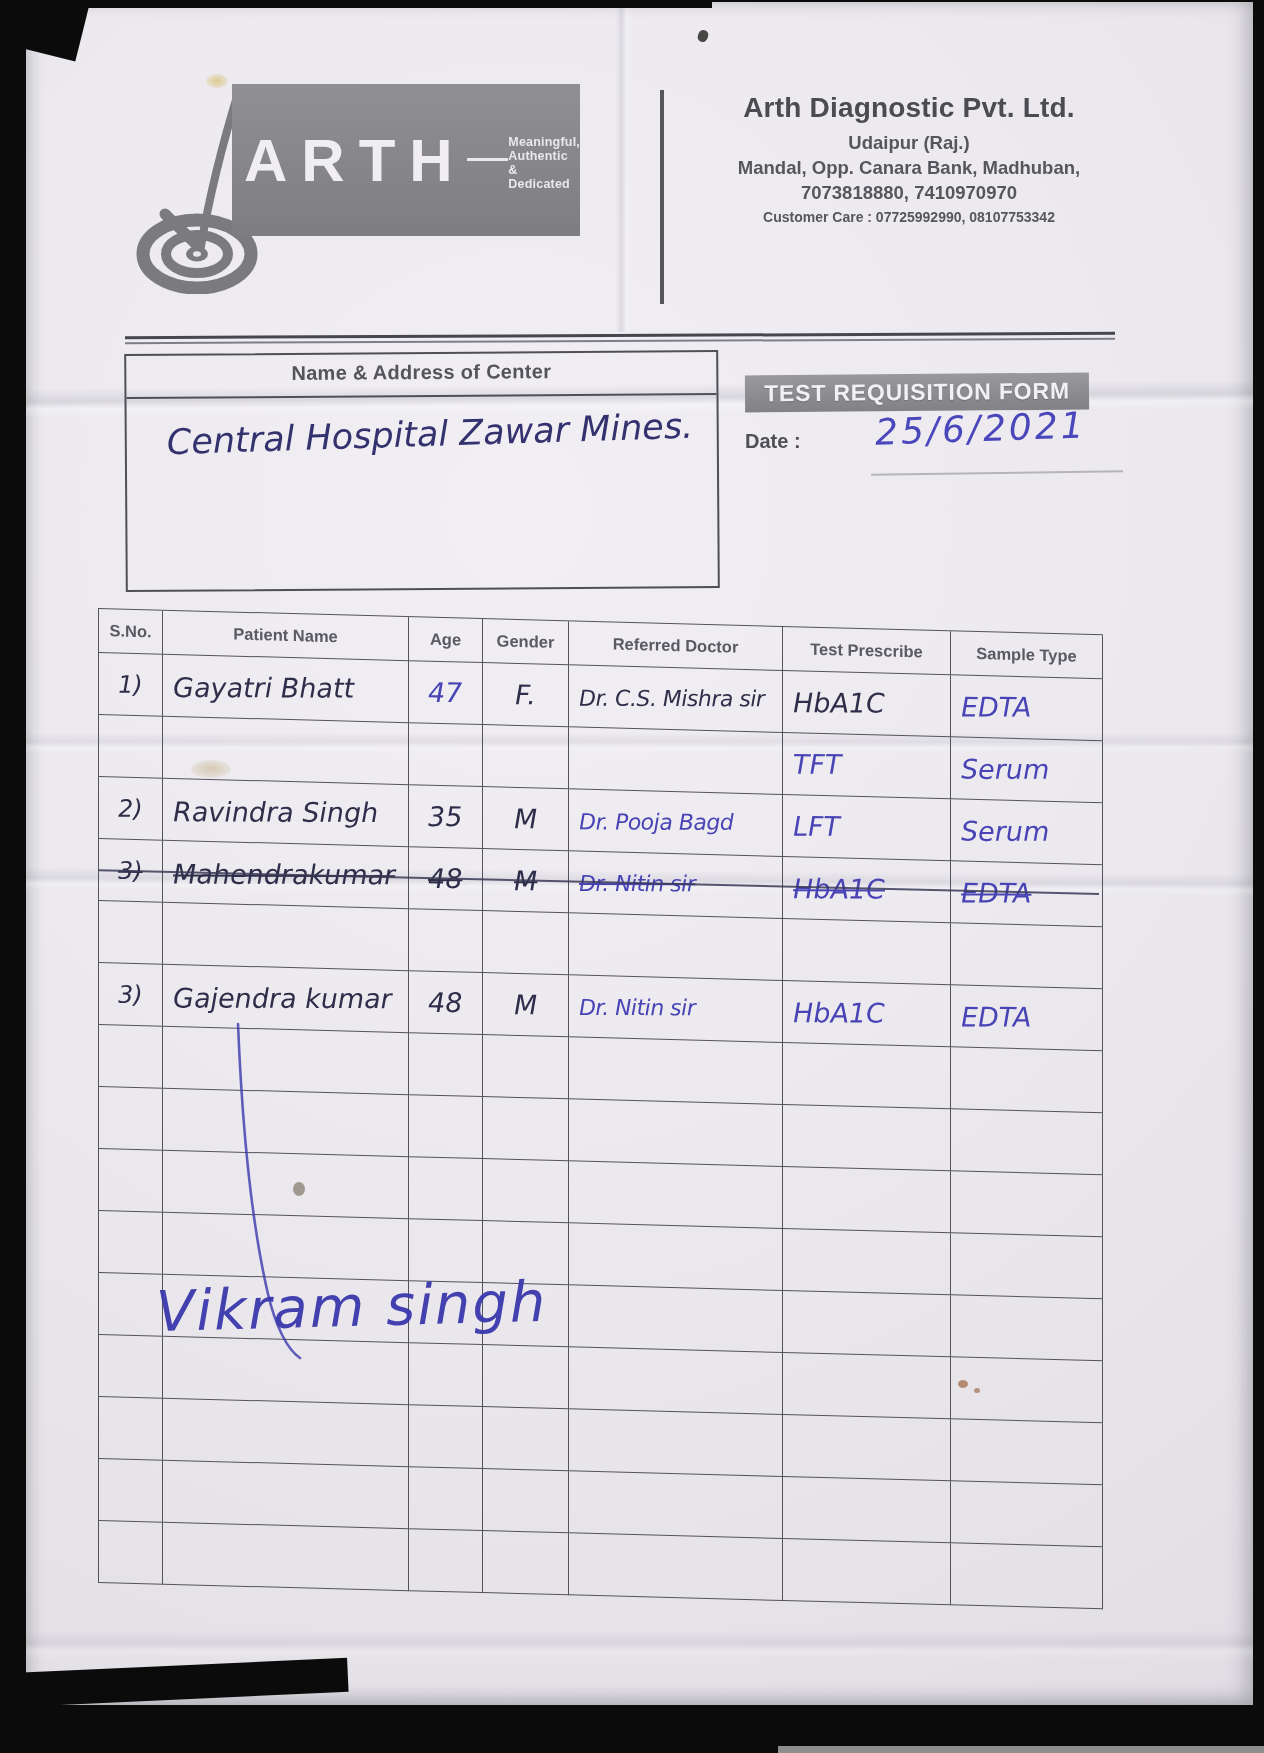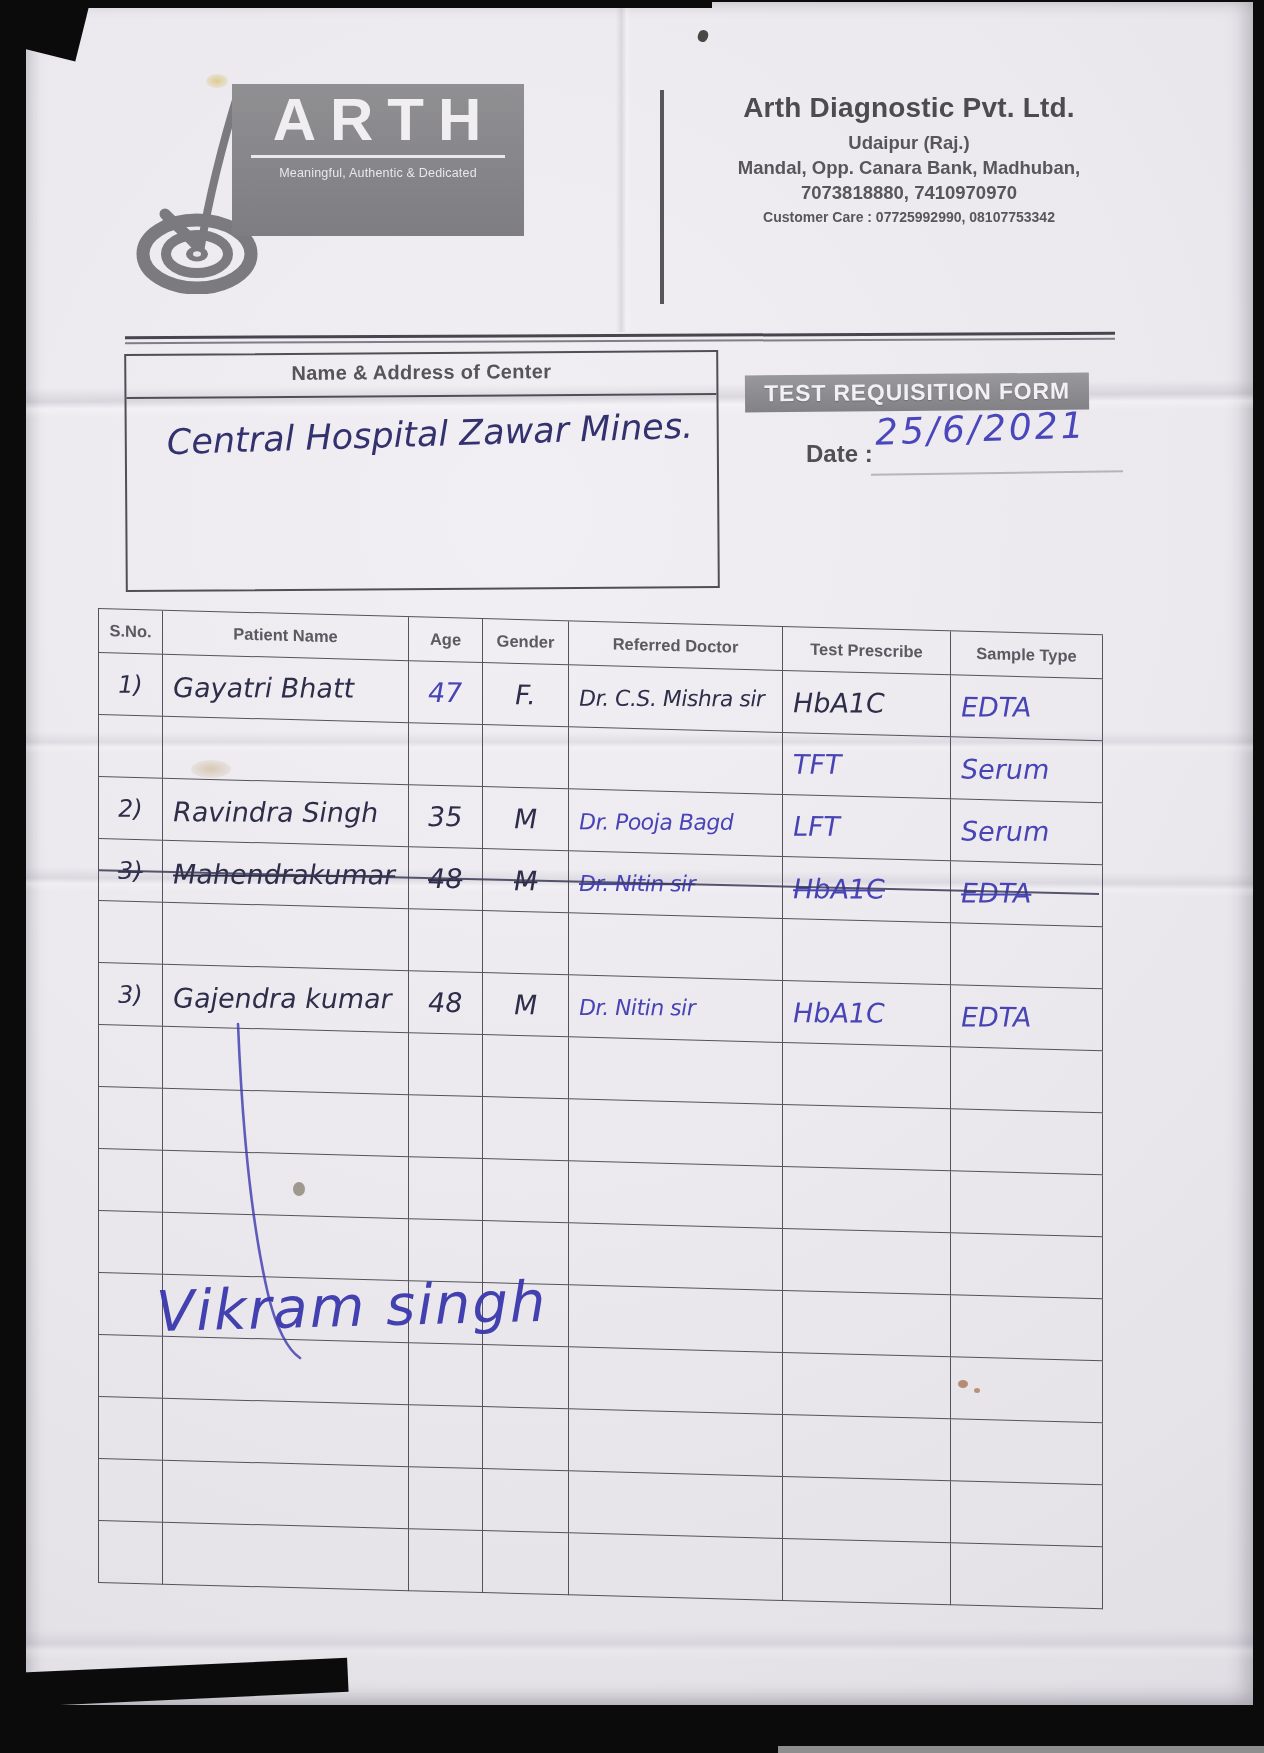--- a/index.html
+++ b/index.html
@@ -13,48 +13,48 @@
   
   .crease-h{position:absolute;left:0;right:0;
             background:linear-gradient(180deg, rgba(120,115,130,0) 0%, rgba(110,105,125,.16) 45%,
                        rgba(255,255,255,.28) 70%, rgba(120,115,130,0) 100%);}
   .crease-v{position:absolute;
             background:linear-gradient(90deg, rgba(120,115,130,0), rgba(110,105,125,.15),
                        rgba(255,255,255,.22), rgba(120,115,130,0));}
   .stain{position:absolute;border-radius:50%;}
   
   .logo-mark{position:absolute;left:109px;top:84px;width:132px;height:208px;}
-  .logo-box{position:absolute;left:206px;top:82px;width:292px;height:152px;
+  .logo-box{position:absolute;left:206px;top:82px;width:348px;height:152px;
             background:linear-gradient(180deg,#909093,#7e7d81);
-            display:flex;flex-direction:column;align-items:center;padding-top:2px;box-sizing:border-box;}
+            display:flex;flex-direction:row;align-items:center;padding-top:2px;box-sizing:border-box;}
   .logo-arth{font-weight:bold;font-size:60px;line-height:68px;color:#f0eef1;letter-spacing:14px;margin-left:12px;}
   .logo-underline{width:254px;height:3px;background:#eae8eb;margin:1px 0 4px;}
   .logo-diag{font-weight:bold;font-size:33px;line-height:36px;color:#eeecf0;letter-spacing:2px;}
-  .logo-tagline{font-weight:normal;font-size:12.5px;color:#e9e7eb;margin-top:4px;letter-spacing:.2px;}
+  .logo-tagline{font-weight:bold;font-size:12.5px;color:#e9e7eb;margin-top:4px;letter-spacing:.2px;}
   .v-divider{position:absolute;left:634px;top:88px;width:4px;height:214px;background:#57565c;}
   .company{position:absolute;left:668px;top:90px;width:430px;text-align:center;}
   .company-title{font-size:28px;font-weight:bold;color:#4c4b52;margin-bottom:6px;letter-spacing:.2px;}
   .company-line{font-size:18.5px;font-weight:bold;line-height:25px;color:#57565d;}
   .company-line.cc{font-size:14px;}
   
   .rule{position:absolute;left:99px;top:332px;width:990px;transform:rotate(-.25deg);}
   .rule .r1{height:3px;background:#47464e;}
   .rule .r2{height:1.5px;background:rgba(90,88,100,.75);margin-top:3px;}
   .center-box{position:absolute;left:99px;top:350px;width:594px;height:238px;border:2px solid #504f57;
               transform:rotate(-.4deg);box-sizing:border-box;}
   .center-box-label{margin-top:7px;text-align:center;font-size:20px;font-weight:bold;color:#55545b;letter-spacing:.3px;}
   .center-box-line{position:absolute;left:0;right:0;top:41px;height:1.8px;background:#504f57;}
   .hw{font-family:"DejaVu Sans",sans-serif;font-style:italic;}
   .center-value{position:absolute;left:40px;top:60px;font-size:35px;color:#33316e;white-space:nowrap;
                 transform:rotate(-1.4deg);}
   .trf-banner{position:absolute;left:719px;top:372px;width:344px;height:37px;
               background:linear-gradient(180deg,#99989c,#828186);color:#f2f0f3;font-weight:bold;font-size:23px;
               letter-spacing:.8px;display:flex;align-items:center;justify-content:center;
               transform:rotate(-.5deg);text-shadow:0 1px 1px rgba(60,60,70,.35);}
-  .date-label{position:absolute;left:780px;top:428px;font-size:24px;font-weight:bold;color:#504f56;margin-top:10px;}
+  .date-label{position:absolute;left:719px;top:428px;font-size:20px;font-weight:bold;color:#504f56;}
   .date-value{position:absolute;left:849px;top:406px;font-size:36px;color:#4a46bb;letter-spacing:3px;
               transform:rotate(-2deg);white-space:nowrap;}
   .date-underline{position:absolute;left:845px;top:470px;width:252px;height:1.5px;
                   background:rgba(80,79,90,.35);transform:rotate(-.8deg);}
   
   .rtable{position:absolute;left:72px;top:606px;width:max-content;transform:skewY(1.5deg);
           transform-origin:top left;border-left:1.7px solid #54535c;border-top:1.7px solid #54535c;}
   .trow{display:grid;grid-template-columns:64px 246px 74px 86px 214px 168px 152px;position:relative;}
   .tcell{border-right:1.7px solid #54535c;border-bottom:1.7px solid #54535c;position:relative;
          display:flex;align-items:center;box-sizing:border-box;}

